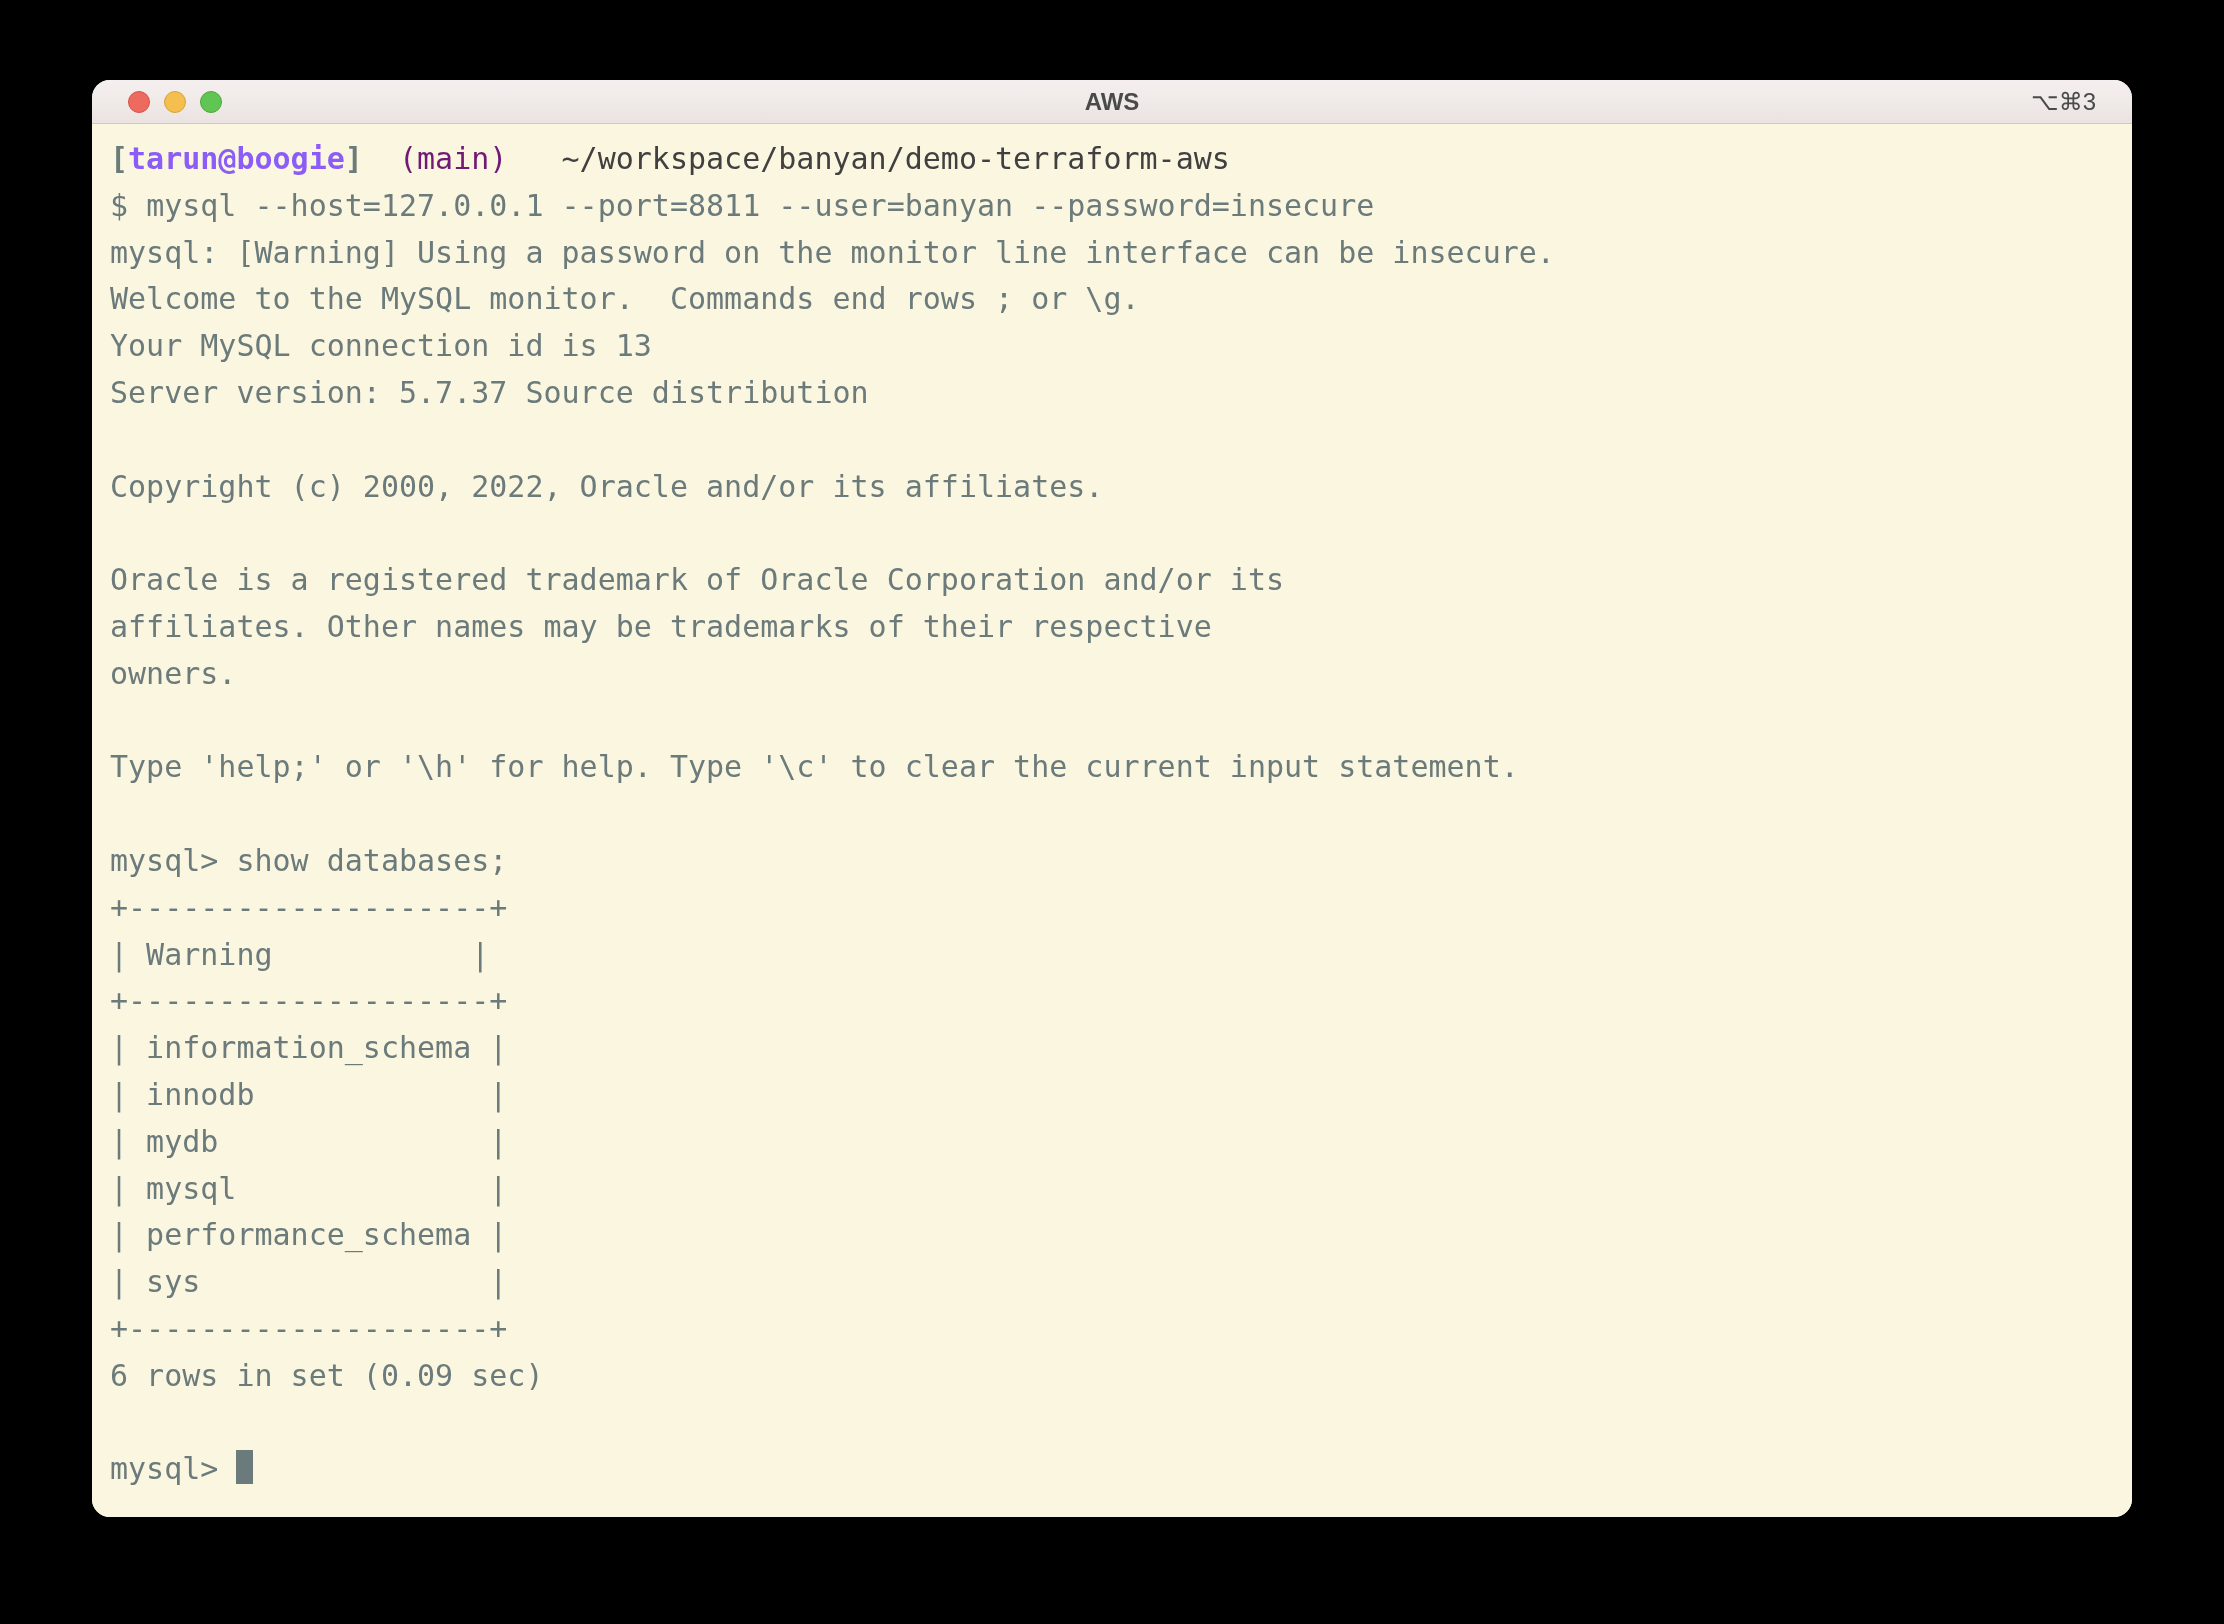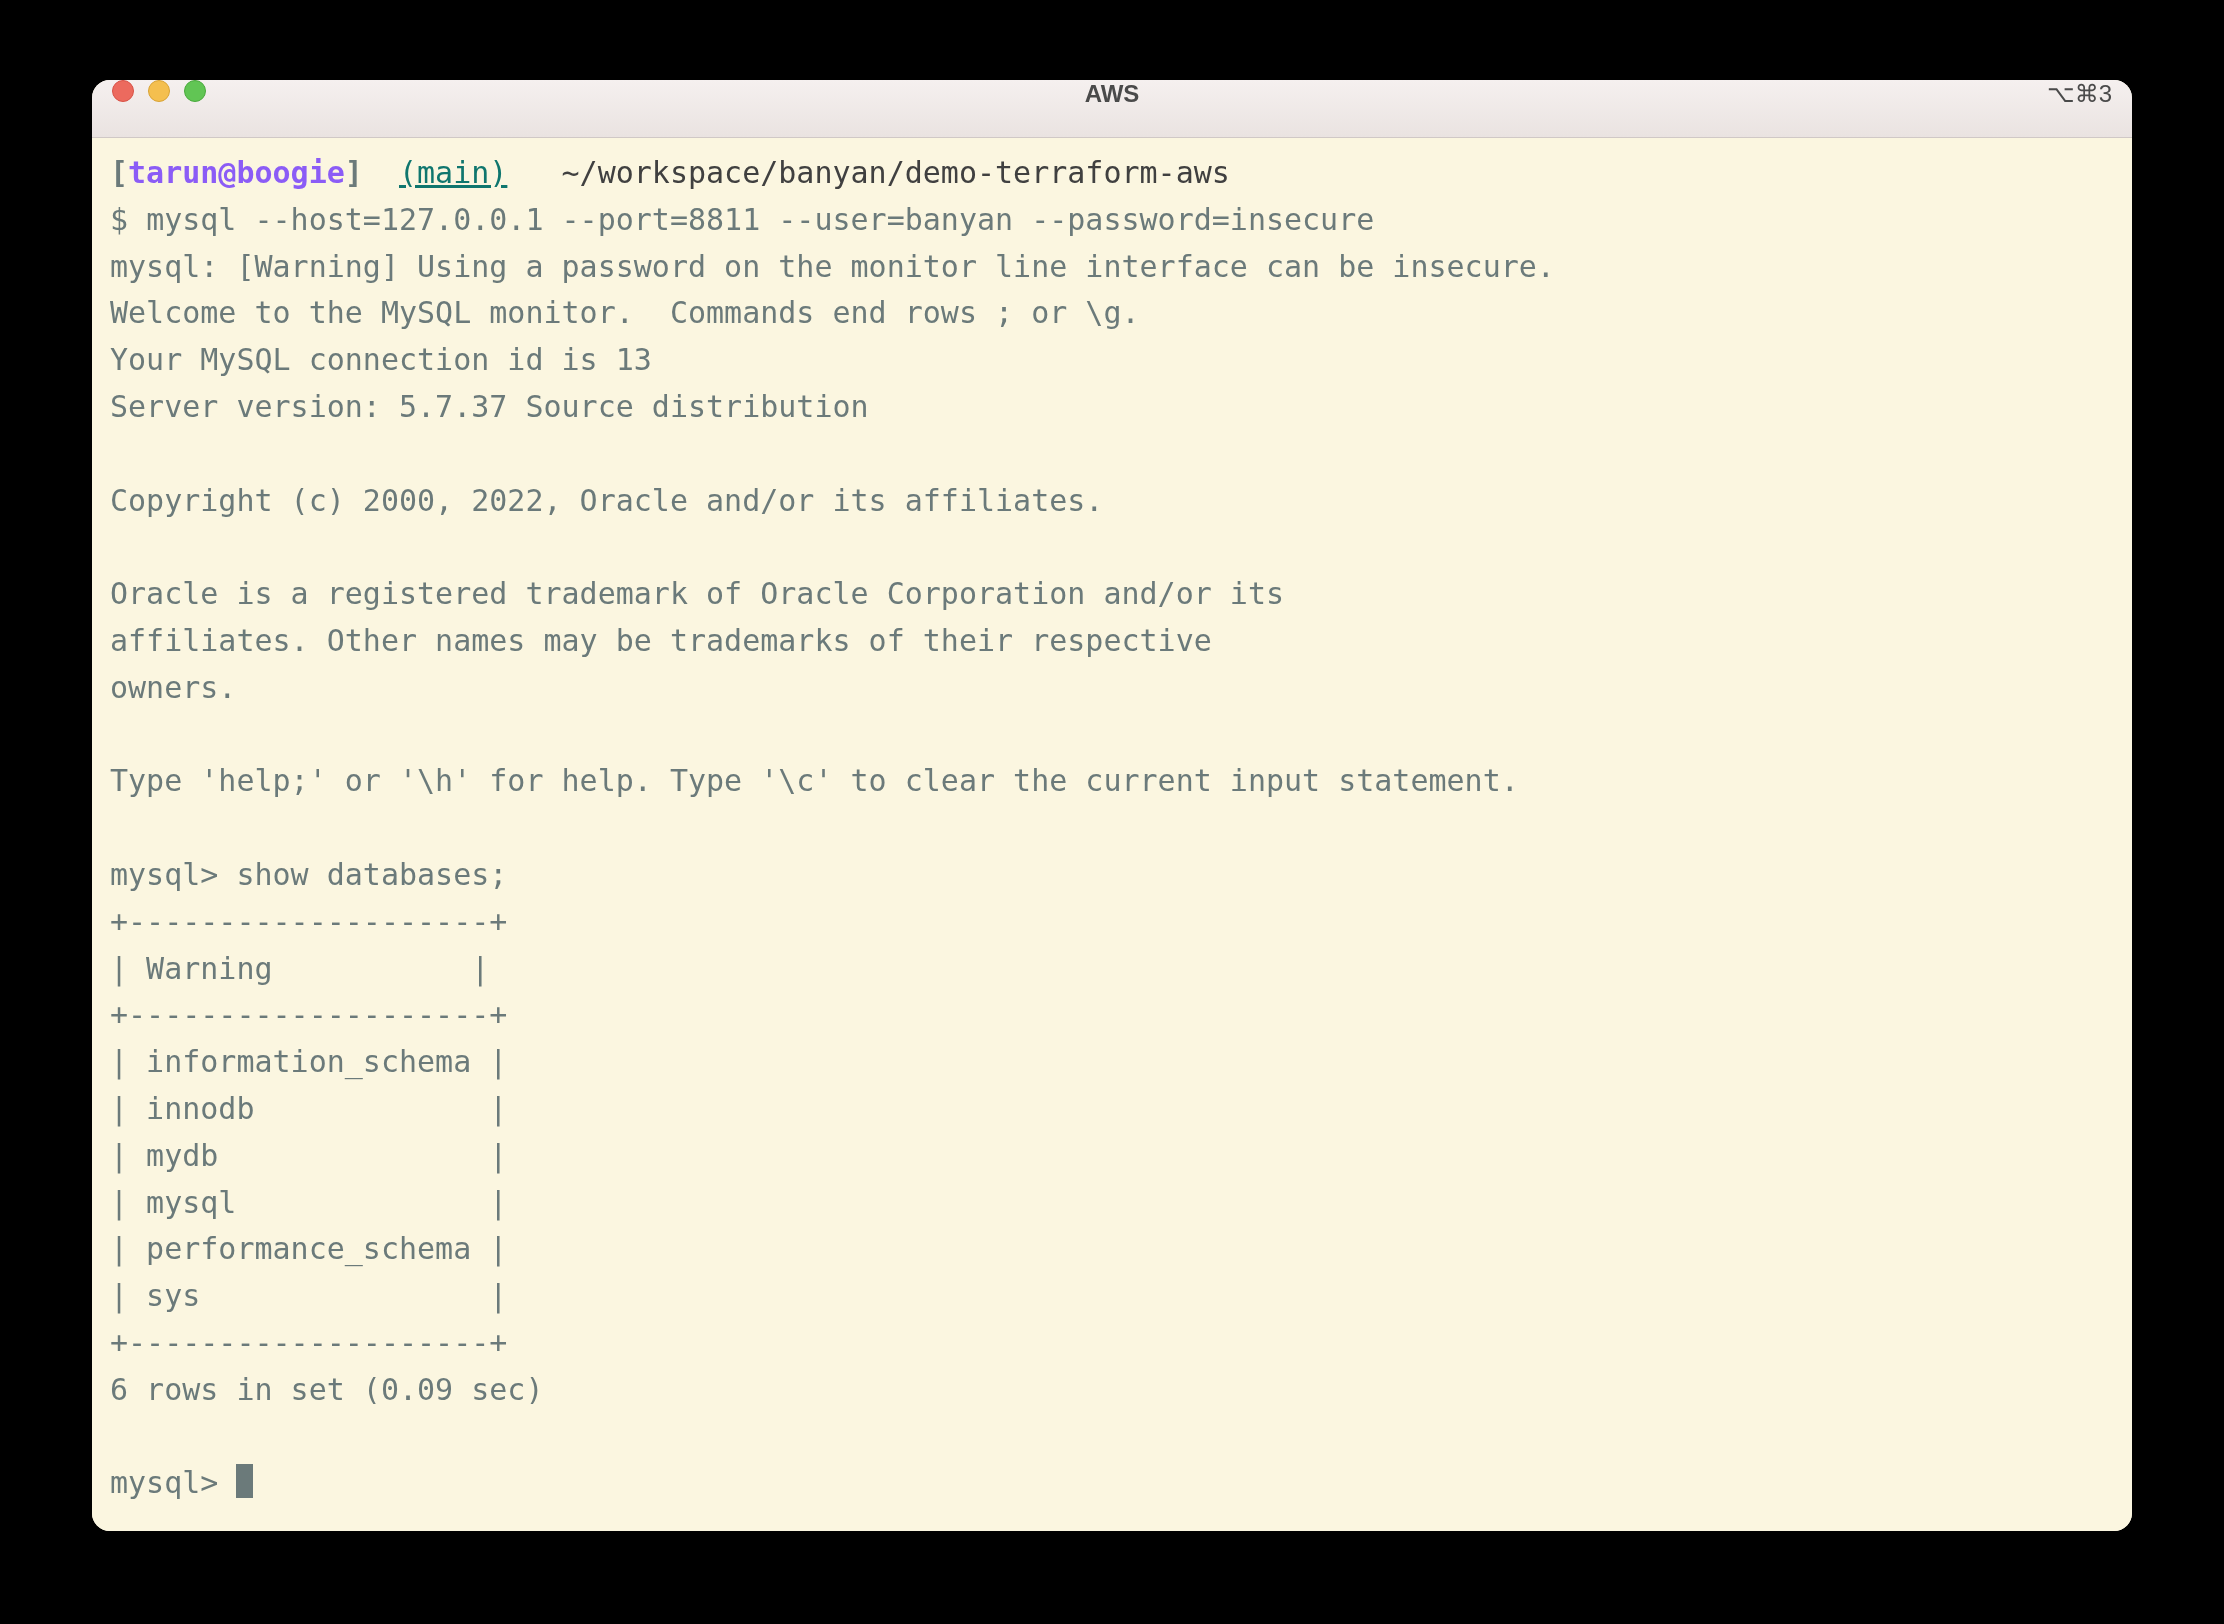--- a/index.html
+++ b/index.html
@@ -17,27 +17,27 @@
       padding-top: 80px;
     }
     .window {
       width: 2040px;
       background: #fbf6e0;
       border-radius: 18px;
       overflow: hidden;
       box-shadow: 0 8px 40px rgba(0,0,0,0.5);
     }
     .titlebar {
-      height: 58px;
+      height: 44px;
       background: linear-gradient(#f5f0ef, #eae3e1);
       border-bottom: 1px solid #d0c8c6;
       display: flex;
-      align-items: flex-start;
+      align-items: center;
       position: relative;
-      padding: 0 20px;
+      padding: 0 36px;
     }
     .traffic-lights {
       display: flex;
       gap: 14px;
       align-items: center;
     }
     .light {
       width: 22px;
       height: 22px;
       border-radius: 50%;
@@ -64,21 +64,21 @@
       padding: 12px 18px 24px 18px;
       font-family: "SF Mono", Menlo, Monaco, Consolas, monospace;
       font-size: 30px;
       line-height: 1.56;
       color: #6b7a7a;
       background: #fbf6e0;
       white-space: pre;
     }
     .ps1-bracket { color: #6b7a7a; font-weight: 600; }
     .ps1-user { color: #8b5cf6; font-weight: 600; }
-    .ps1-branch { color: #0f766e; text-decoration: underline; }
+    .ps1-branch { color: #701a75; }
     .ps1-path { color: #404040; }
     .cursor {
       display: inline-block;
       width: 17px;
       height: 34px;
       background: #6b7a7a;
       vertical-align: text-bottom;
       margin-bottom: 2px;
     }
   </style>

